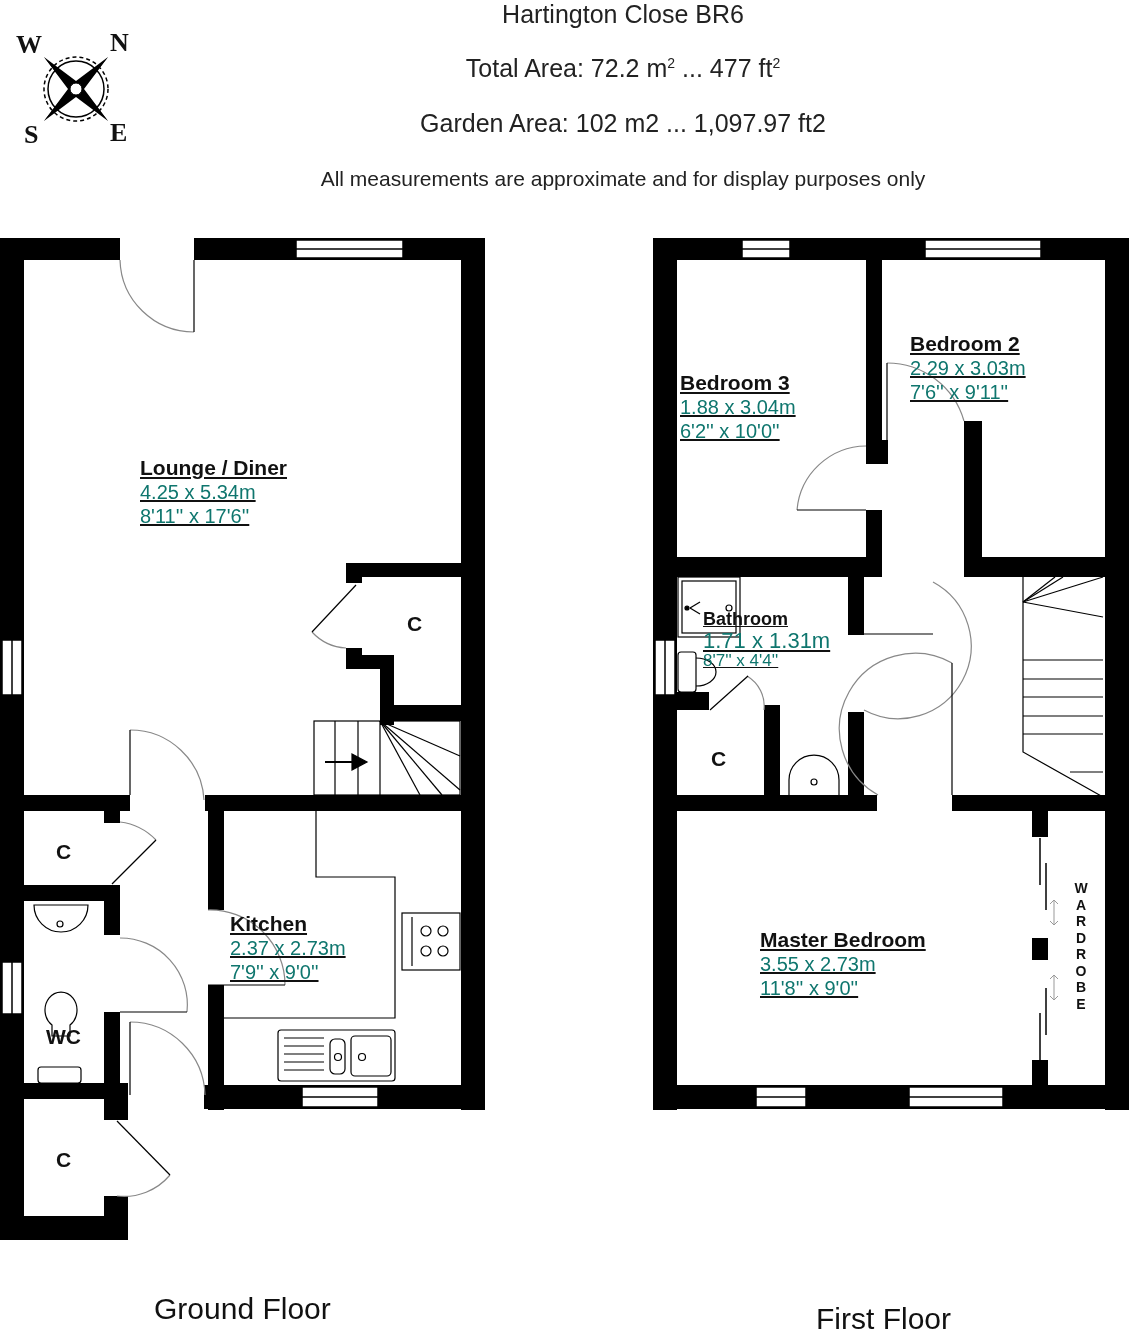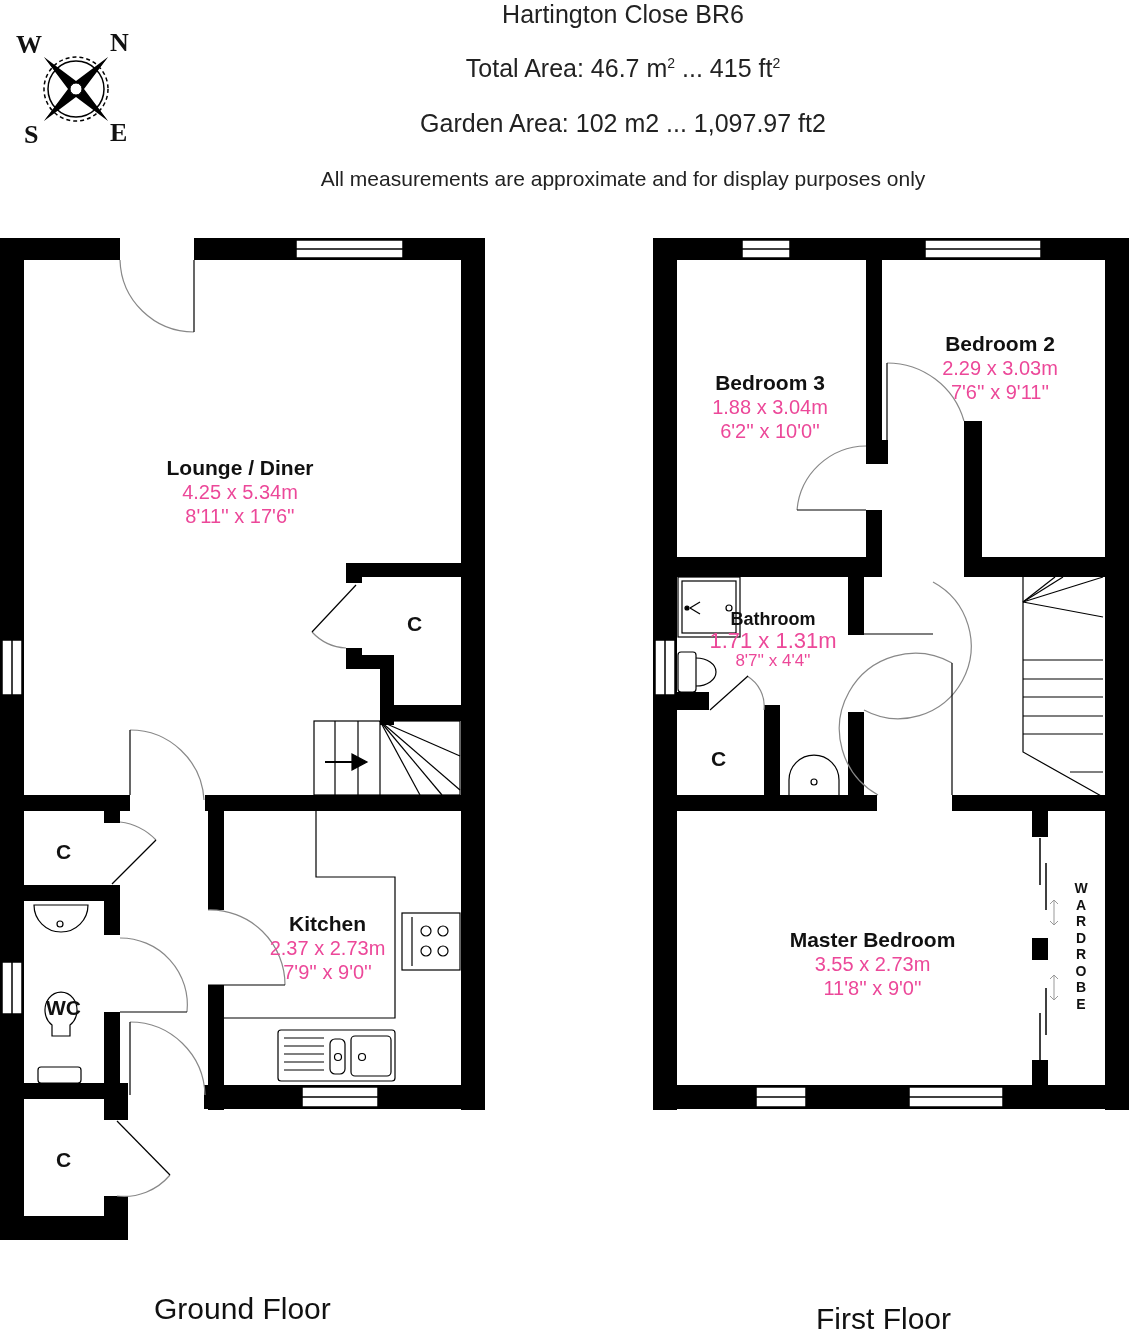--- a/index.html
+++ b/index.html
@@ -6,33 +6,33 @@
   body { width: 1136px; height: 1336px; position: relative; overflow: hidden;
          font-family: "Liberation Sans", "DejaVu Sans", sans-serif; color: #111; }
   .hdr { position: absolute; left: 0; width: 1246px; text-align: center; color: #222; white-space: nowrap; }
   .hdr.title { top: 0px; font-size: 25px; }
   .hdr.total { top: 54px; font-size: 25px; }
   .hdr.garden { top: 109px; font-size: 25px; }
   .hdr.note { top: 167px; font-size: 21px; }
   .hdr sup { font-size: 14px; }
   .floor-label { position: absolute; font-size: 30px; color: #111; }
   svg.plan { position: absolute; left: 0; top: 0; }
-  .rl { position: absolute; text-align: center; white-space: nowrap; line-height: 1.2; }
+  .rl { position: absolute; text-align: left; white-space: nowrap; line-height: 1.2; text-decoration: underline; }
   .rl .name { font-weight: bold; font-size: 21px; }
-  .rl .dim { font-size: 20px; color: #ec4899; }
+  .rl .dim { font-size: 20px; color: #0f766e; }
   .tag { position: absolute; font-weight: bold; font-size: 21px; }
   .compass-letter { position: absolute; font-family: "Liberation Serif", "DejaVu Serif", serif; font-weight: bold; font-size: 26px; }
   .wardrobe { position: absolute; left: 1072px; top: 880px; width: 18px; text-align: center;
               font-weight: bold; font-size: 14px; line-height: 16.5px; }
 </style>
 </head>
 <body>
 
 <div class="hdr title">Hartington Close BR6</div>
-<div class="hdr total"><span>Total Area: 46.7 m</span><sup>2</sup><span> ... 415 ft</span><sup>2</sup></div>
+<div class="hdr total"><span>Total Area: 72.2 m</span><sup>2</sup><span> ... 477 ft</span><sup>2</sup></div>
 <div class="hdr garden">Garden Area: 102 m2 ... 1,097.97 ft2</div>
 <div class="hdr note">All measurements are approximate and for display purposes only</div>
 
 <div>
   <svg width="160" height="160" style="position:absolute;left:0;top:10px">
     <circle cx="76" cy="79" r="32" fill="none" stroke="#000" stroke-width="1.5" stroke-dasharray="4,3"></circle>
     <circle cx="76" cy="79" r="28" fill="none" stroke="#000" stroke-width="1.5"></circle>
     <polygon points="44,47 72,75 80,83 108,111 80,75 72,83" fill="#000"></polygon>
     <polygon points="108,47 80,75 72,83 44,111 72,75 80,83" fill="#000"></polygon>
     <polygon points="44,47 76,71 108,47 84,79 108,111 76,87 44,111 68,79" fill="#000"></polygon>
@@ -245,21 +245,21 @@
 <div class="rl" style="left:140px;top:455px;width:200px">
   <div class="name">Lounge / Diner</div>
   <div class="dim">4.25 x 5.34m</div>
   <div class="dim">8'11'' x 17'6''</div>
 </div>
 <div class="rl" style="left:230px;top:911px;width:195px">
   <div class="name">Kitchen</div>
   <div class="dim">2.37 x 2.73m</div>
   <div class="dim">7'9'' x 9'0''</div>
 </div>
-<span class="tag" style="left:46px;top:996px">WC</span>
+<span class="tag" style="left:46px;top:1025px">WC</span>
 <span class="tag" style="left:407px;top:612px">C</span>
 <span class="tag" style="left:56px;top:840px">C</span>
 <span class="tag" style="left:56px;top:1148px">C</span>
 
 <div class="rl" style="left:680px;top:370px;width:180px">
   <div class="name">Bedroom 3</div>
   <div class="dim">1.88 x 3.04m</div>
   <div class="dim">6'2'' x 10'0''</div>
 </div>
 <div class="rl" style="left:910px;top:331px;width:180px">

